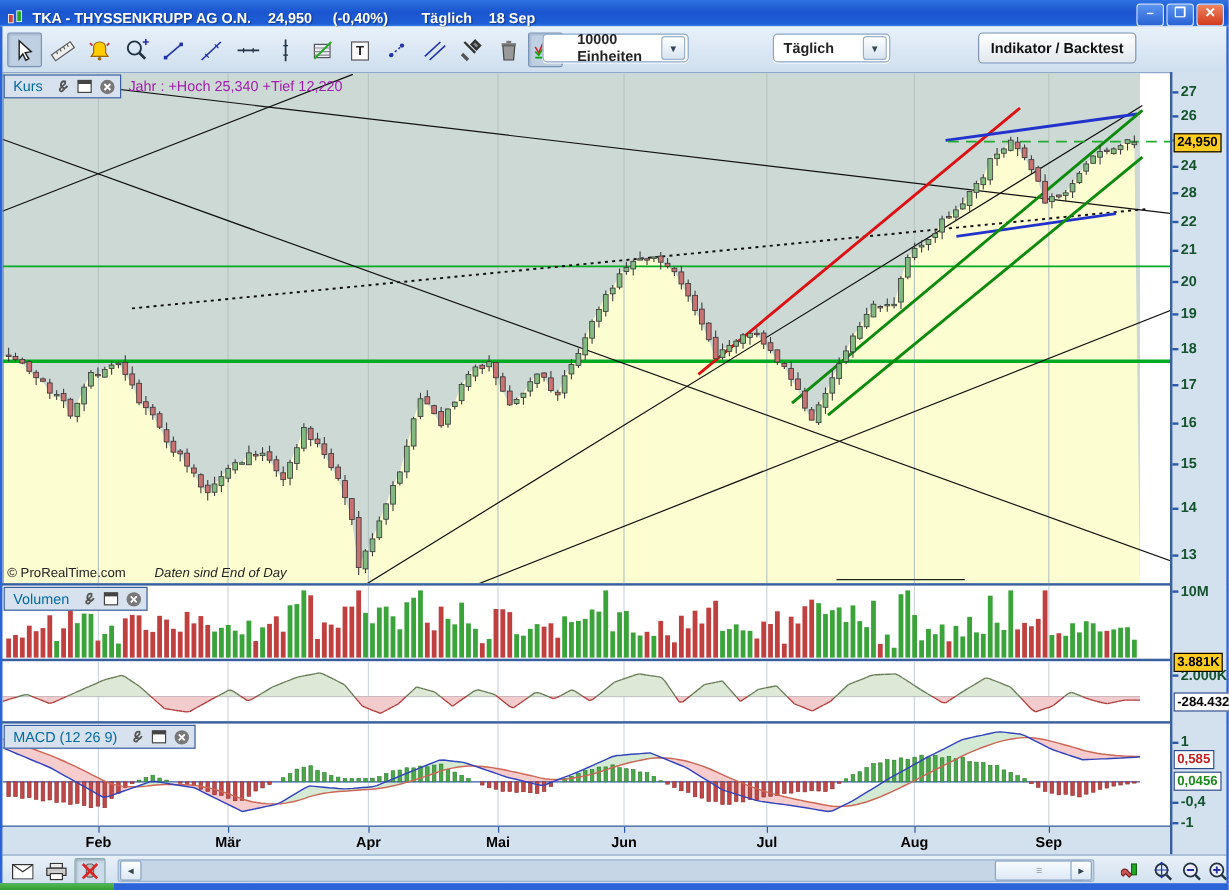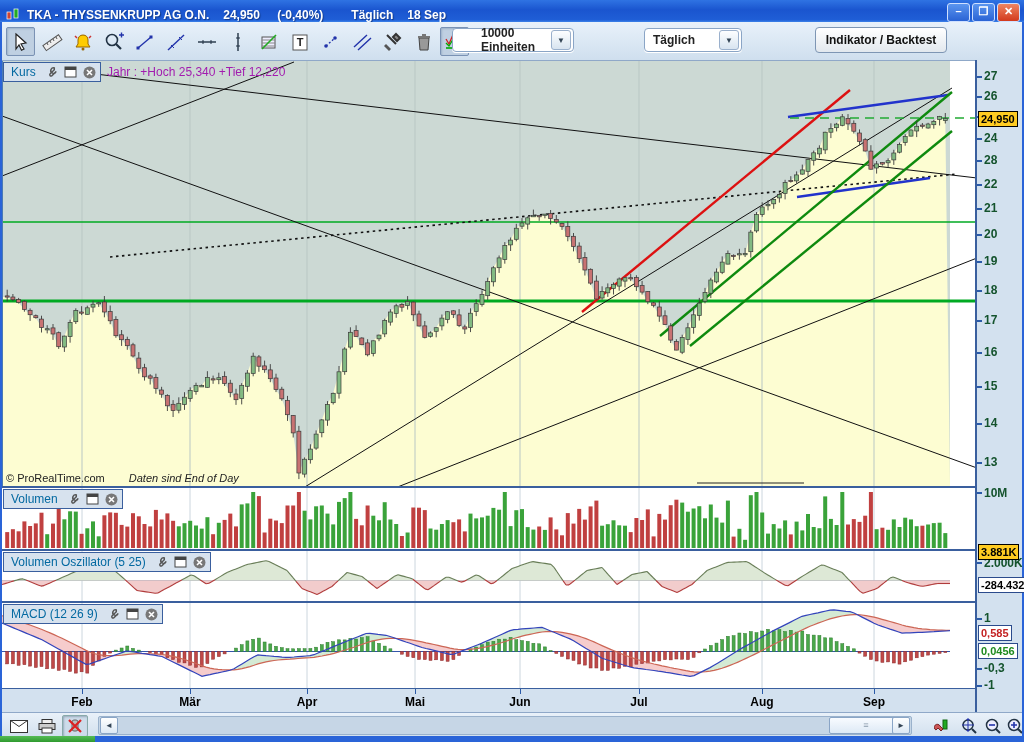--- a/index.html
+++ b/index.html
@@ -799,40 +799,20 @@
           <rect x="929.8" y="35.1" width="4" height="24.9" fill="#3aa33a"></rect>
           <rect x="935.6" y="34.7" width="4" height="25.3" fill="#3aa33a"></rect>
           <rect x="941.3" y="45.1" width="4" height="14.9" fill="#3aa33a"></rect>
         </svg>
       </div>
   </div>
 
   <div class="sep abs" style="top:549px;"></div>
 
   <div id="p-osc" class="panel abs" style="top:551px;height:50px;">
-    <div class="badge">
-      <span class="btitle">Volumen Oszillator (5 25)</span>
-      <span class="bico">
-          <svg width="13" height="13" viewBox="0 0 14 14">
-            <path d="M10 2 a3 3 0 1 0 2 4 L8 10 a1.5 1.5 0 1 1-2-2 l4-4z" fill="none" stroke="#555" stroke-width="1.6"></path>
-          </svg>
-        </span>
-      <span class="bico">
-          <svg width="13" height="12" viewBox="0 0 13 12">
-            <rect x="1" y="1" width="11" height="10" fill="#fff" stroke="#444"></rect>
-            <rect x="1" y="1" width="11" height="3" fill="#444"></rect>
-          </svg>
-        </span>
-      <span class="bico">
-          <svg width="13" height="13" viewBox="0 0 13 13">
-            <circle cx="6.5" cy="6.5" r="6" fill="#777"></circle>
-            <path d="M4 4l5 5M9 4l-5 5" stroke="#fff" stroke-width="1.6"></path>
-          </svg>
-        </span>
-    </div>
     <div id="osc-chart" class="abs" style="left:0;top:0;">
         <svg width="973" height="50" viewBox="0 0 973 50">
           <rect width="973" height="50" fill="#fff"></rect>
           <line x1="80" y1="0" x2="80" y2="50" stroke="#ccd6de"></line>
           <line x1="188" y1="0" x2="188" y2="50" stroke="#ccd6de"></line>
           <line x1="305" y1="0" x2="305" y2="50" stroke="#ccd6de"></line>
           <line x1="413" y1="0" x2="413" y2="50" stroke="#ccd6de"></line>
           <line x1="518" y1="0" x2="518" y2="50" stroke="#ccd6de"></line>
           <line x1="637" y1="0" x2="637" y2="50" stroke="#ccd6de"></line>
           <line x1="760" y1="0" x2="760" y2="50" stroke="#ccd6de"></line>
@@ -1426,21 +1406,21 @@
       <div class="valbox" style="top:51px;">24,950</div>
       <div class="axlab" style="top:426px;">10M</div>
       <div class="axtick" style="top:432px"></div>
       <div class="valbox" style="top:452px;margin-top:32px;">3.881K</div>
       <div class="axlab" style="top:496px;">2.000K</div>
       <div class="axtick" style="top:502px"></div>
       <div class="valbox white" style="top:517px;">-284.432</div>
       <div class="axtick" style="top:558px"></div>
       <div class="axlab" style="top:551px">1</div>
       <div class="axtick" style="top:608px"></div>
-      <div class="axlab" style="top:601px">-0,3</div>
+      <div class="axlab" style="top:601px">-0,4</div>
       <div class="axtick" style="top:625px"></div>
       <div class="axlab" style="top:618px">-1</div>
       <div class="valbox white red" style="top:565px;">0,585</div>
       <div class="valbox white green" style="top:583px;">0,0456</div>
     </div>
 
   <div id="bottombar" class="abs">
     <div class="bbtn" style="left:4px;">
       <svg width="18" height="13" viewBox="0 0 18 13">
           <rect x="0.5" y="0.5" width="17" height="12" fill="#fff" stroke="#333"></rect>

